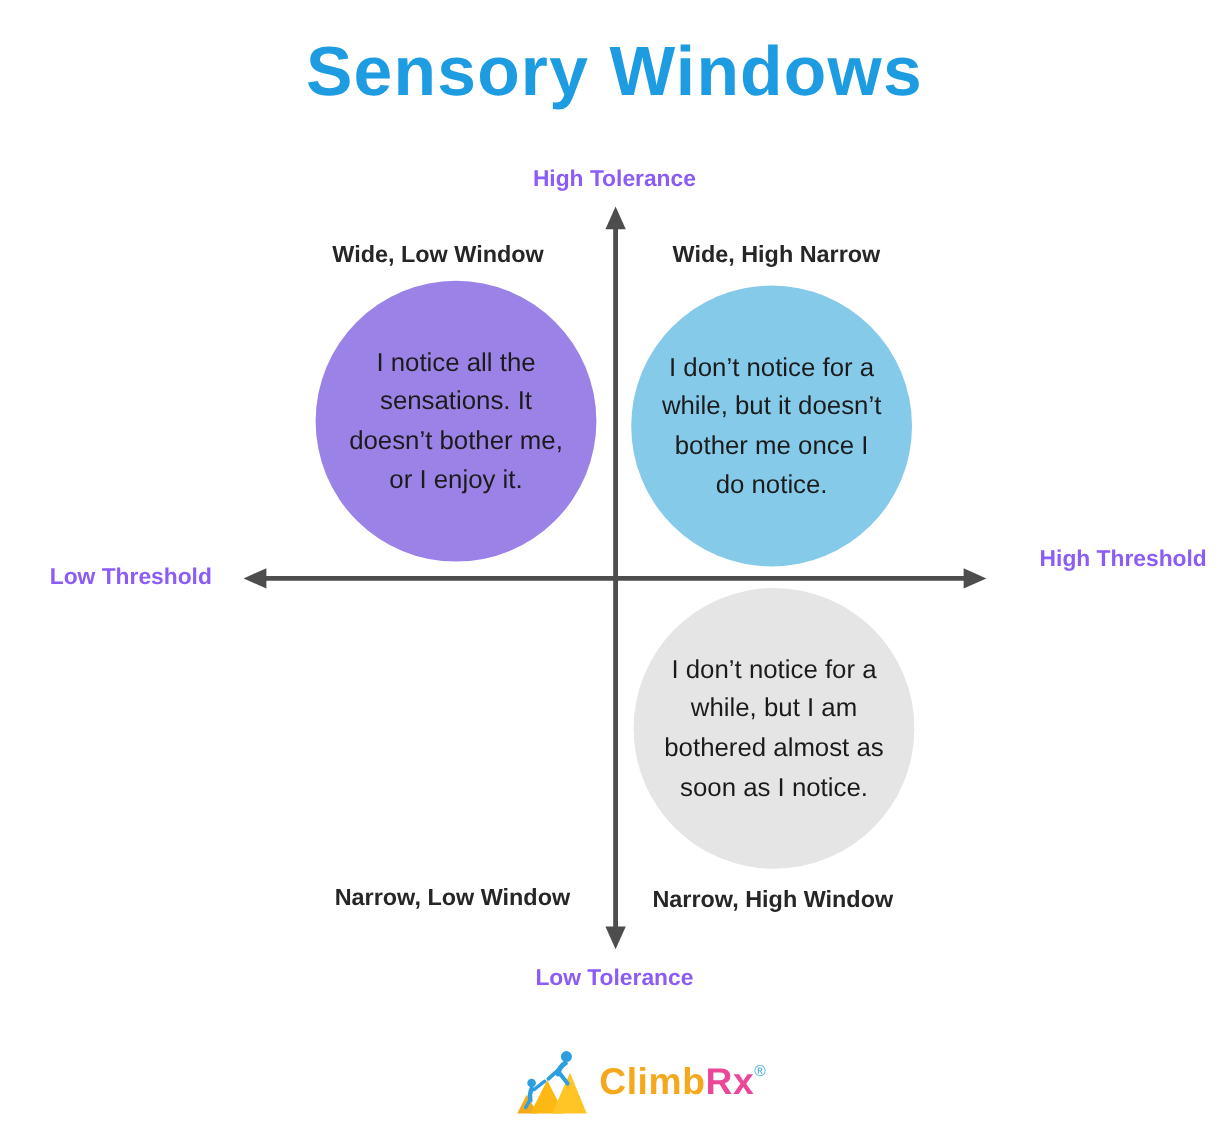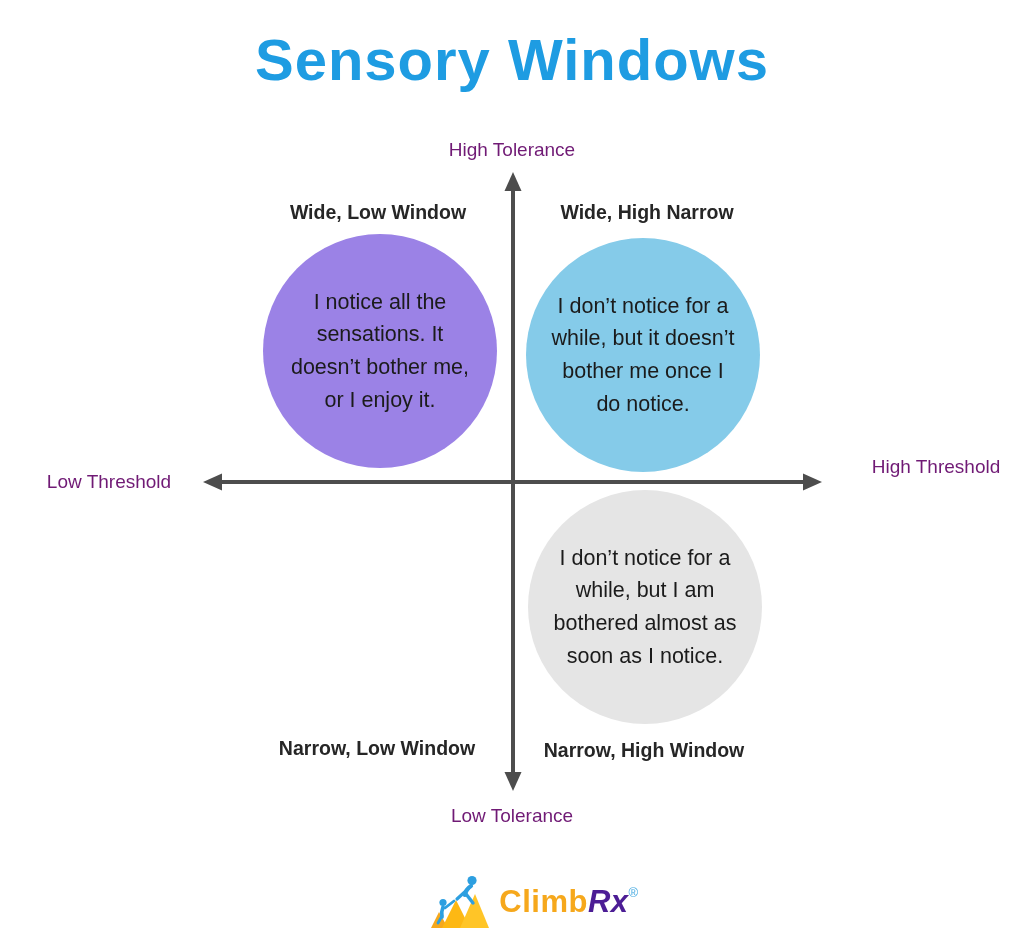--- a/index.html
+++ b/index.html
@@ -31,38 +31,38 @@
     position: absolute;
     top: 0; left: 0;
     width: 1024px; height: 939px;
     pointer-events: none;
   }
 
   .axis-end-label {
     position: absolute;
     transform: translateX(-50%);
     font-size: 19px;
-    font-weight: 400;
-    color: #701a75;
+    font-weight: 700;
+    color: #8b5cf6;
     white-space: nowrap;
   }
   .axis-label-top    { top: 139px; left: 512px; }
   .axis-label-bottom { top: 805px; left: 512px; }
   .axis-label-left   { top: 471px; left: 109px; }
   .axis-label-right  { top: 456px; left: 915px; margin-left: 21px; }
 
   .quadrant-label {
     position: absolute;
     transform: translateX(-50%);
     font-size: 19.5px;
     font-weight: 700;
     color: #262626;
     white-space: nowrap;
   }
-  .q-label-wide-low    { top: 201px; left: 378px; }
+  .q-label-wide-low    { top: 201px; left: 365px; }
   .q-label-wide-high   { top: 201px; left: 647px; }
   .q-label-narrow-low  { top: 737px; left: 377px; }
   .q-label-narrow-high { top: 739px; left: 644px; }
 
   .bubble {
     position: absolute;
     width: 234px;
     height: 234px;
     border-radius: 50%;
     display: flex;
@@ -92,21 +92,21 @@
   }
   .logo-icon { width: 62px; height: 56px; }
   .logo-text {
     font-size: 31px;
     font-weight: 700;
     letter-spacing: 0.5px;
     display: flex;
     align-items: flex-start;
   }
   .logo-climb { color: #f6a81c; }
-  .logo-rx    { color: #4c1d95; font-weight: 600; font-style: italic; }
+  .logo-rx    { color: #ec4899; font-weight: 600; }
   .logo-reg   { color: #45aae1; font-size: 13px; font-weight: 400; margin-top: 1px; }
 </style>
 </head>
 <body>
 
 <div class="canvas">
 
   <h1 class="title">Sensory Windows</h1>
 
   <svg class="axes-svg" viewBox="0 0 1024 939" aria-hidden="true">

